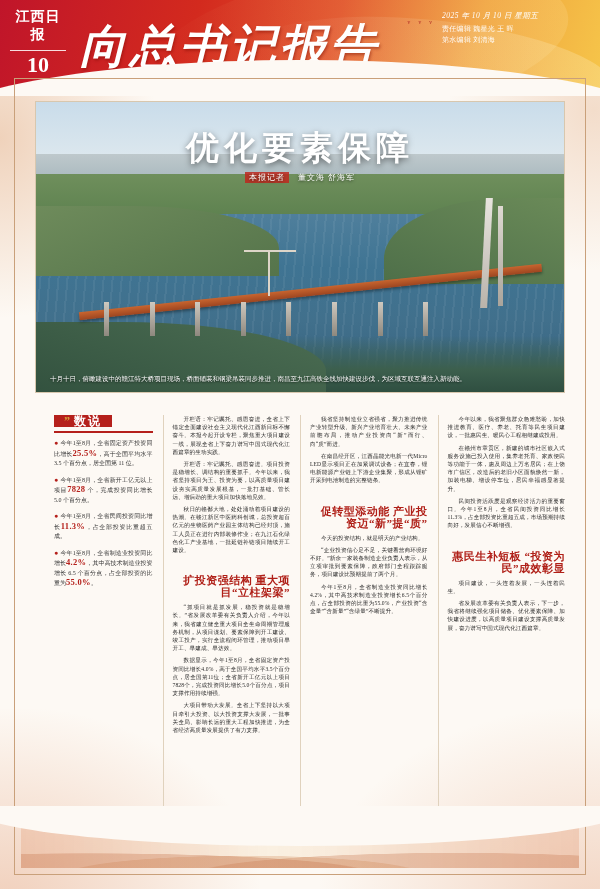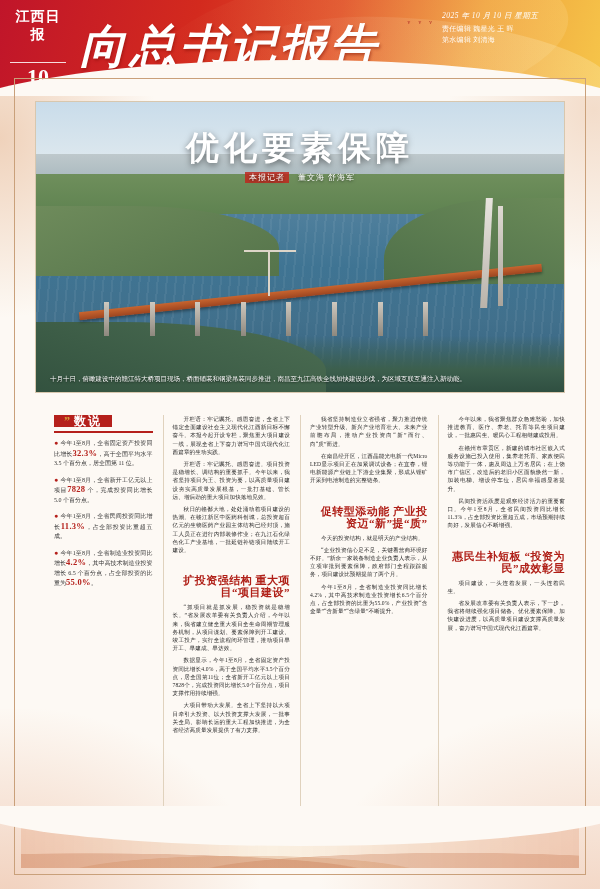--- a/index.html
+++ b/index.html
@@ -91,21 +91,21 @@
     width: 56px;
     color: #fff;
     text-align: center;
   }
   .logo-name {
     font-family: "Liberation Serif", serif;
     font-size: 14px;
     letter-spacing: 1px;
     font-weight: bold;
     border-bottom: 1px solid rgba(255,255,255,0.85);
-    padding-bottom: 18px;
+    padding-bottom: 6px;
   }
   .logo-page {
     font-size: 22px;
     font-weight: bold;
     line-height: 24px;
     margin-top: 2px;
   }
   .mh-title {
     position: absolute;
     left: 80px; top: 16px;
@@ -461,40 +461,40 @@
 
       <div class="cols">
 
         <div class="col">
           <div class="shuoshuo">
             <div class="ss-title">
               <span class="ss-quote">”</span><span>数说</span>
             </div>
             <div class="ss-body">
               <div class="ss-item">
-                <span class="dot">●</span><span>今年1至8月，全省固定资产投资同比增长</span><b>32.3%</b><span>，高于全国平均水平 3.5 个百分点，居全国第 11 位。</span>
+                <span class="dot">●</span><span>今年1至8月，全省固定资产投资同比增长</span><b>25.5%</b><span>，高于全国平均水平 3.5 个百分点，居全国第 11 位。</span>
               </div>
               <div class="ss-item">
                 <span class="dot">●</span><span>今年1至8月，全省新开工亿元以上项目</span><b>7828</b><span> 个，完成投资同比增长 5.0 个百分点。</span>
               </div>
               <div class="ss-item">
                 <span class="dot">●</span><span>今年1至8月，全省民间投资同比增长</span><b>11.3%</b><span>，占全部投资比重超五成。</span>
               </div>
               <div class="ss-item">
                 <span class="dot">●</span><span>今年1至8月，全省制造业投资同比增长</span><b>4.2%</b><span>，其中高技术制造业投资增长 6.5 个百分点，占全部投资的比重为</span><b>55.0%</b><span>。</span>
               </div>
             </div>
           </div>
         </div>
 
         <div class="col">
           <p>开栏语：牢记嘱托、感恩奋进，全省上下锚定全面建设社会主义现代化江西新目标不懈奋斗。本报今起开设专栏，聚焦重大项目建设一线，展现全省上下奋力谱写中国式现代化江西篇章的生动实践。</p>
           <p>开栏语：牢记嘱托、感恩奋进。项目投资是稳增长、调结构的重要抓手。今年以来，我省坚持项目为王、投资为要，以高质量项目建设夯实高质量发展根基，一批打基础、管长远、增后劲的重大项目加快落地见效。</p>
           <p>秋日的赣鄱大地，处处涌动着项目建设的热潮。在赣江新区中医药科创城，总投资超百亿元的生物医药产业园主体结构已经封顶，施工人员正在进行内部装修作业；在九江石化绿色化工产业基地，一批延链补链项目陆续开工建设。</p>
-          <div class="subhead">扩投资强结构 重大项目“项目建设”</div>
+          <div class="subhead">扩投资强结构 重大项目“立柱架梁”</div>
           <p>“抓项目就是抓发展，稳投资就是稳增长。”省发展改革委有关负责人介绍，今年以来，我省建立健全重大项目全生命周期管理服务机制，从项目谋划、要素保障到开工建设、竣工投产，实行全流程闭环管理，推动项目早开工、早建成、早达效。</p>
           <p>数据显示，今年1至8月，全省固定资产投资同比增长4.0%，高于全国平均水平3.5个百分点，居全国第11位；全省新开工亿元以上项目7828个，完成投资同比增长5.0个百分点，项目支撑作用持续增强。</p>
           <p>大项目带动大发展。全省上下坚持以大项目牵引大投资、以大投资支撑大发展，一批事关全局、影响长远的重大工程加快推进，为全省经济高质量发展提供了有力支撑。</p>
         </div>
 
         <div class="col">
           <p>我省坚持制造业立省强省，聚力推进传统产业转型升级、新兴产业培育壮大、未来产业前瞻布局，推动产业投资向“新”而行、向“质”而进。</p>
           <p>在南昌经开区，江西晶能光电新一代Micro LED显示项目正在加紧调试设备；在宜春，锂电新能源产业链上下游企业集聚，形成从锂矿开采到电池制造的完整链条。</p>
           <div class="subhead">促转型添动能 产业投资迈“新”提“质”</div>
           <p>今天的投资结构，就是明天的产业结构。</p>

